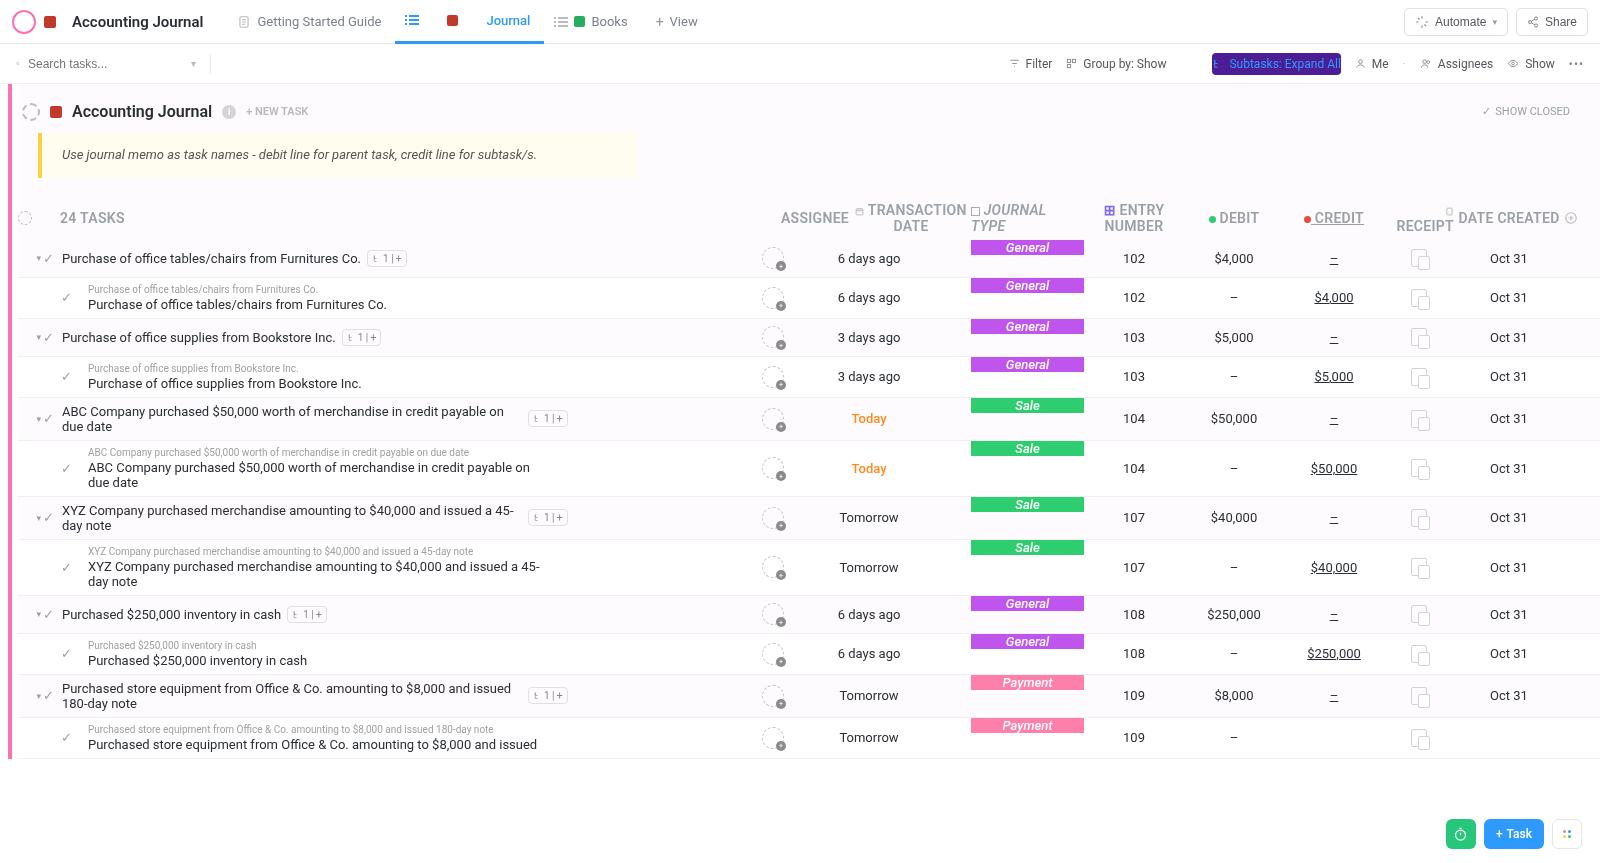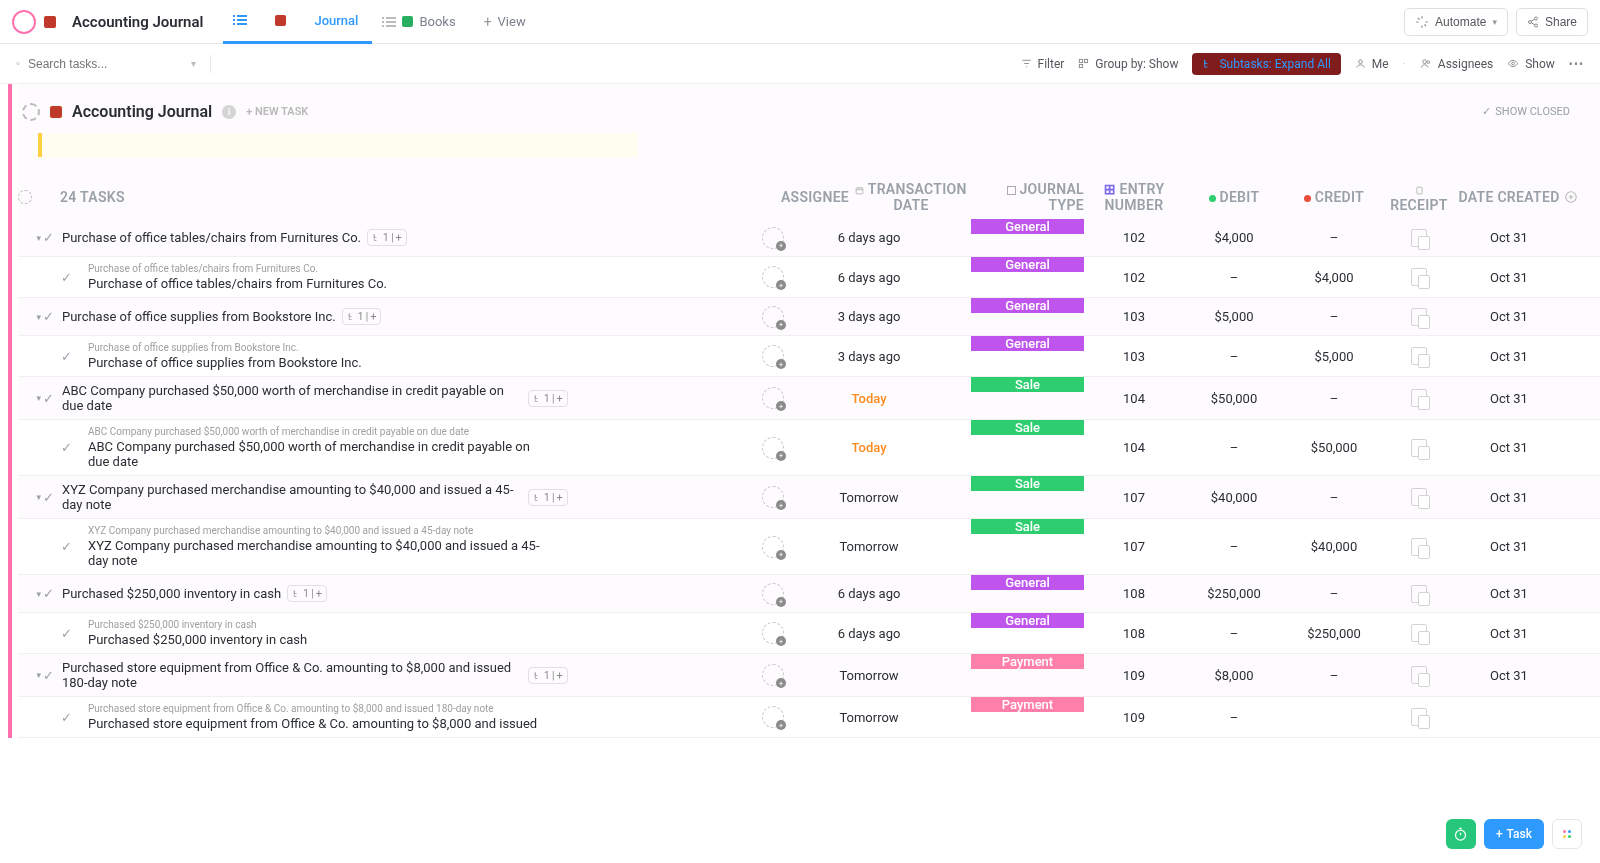--- a/index.html
+++ b/index.html
@@ -10,42 +10,42 @@
 .hdr-title { font-size: 15px; font-weight: 600; margin-left: 8px; margin-right: 12px; }
 .tab { display: flex; align-items: center; gap: 6px; padding: 0 14px; height: 44px; color: #7c828d; cursor: pointer; font-size: 13px; }
 .tab.active { color: #2f9afe; border-bottom: 3px solid #2f9afe; font-weight: 500; gap: 28px; }
 .tab-icon { width: 14px; height: 14px; }
 .spacer { flex: 1; }
 .btn { display: inline-flex; align-items: center; gap: 6px; height: 28px; padding: 0 10px; border: 1px solid #e0e0e0; border-radius: 5px; background: #fff; cursor: pointer; color: #54585e; font-size: 12px; }
 .toolbar { display: flex; align-items: center; height: 40px; padding: 0 16px; gap: 14px; border-bottom: 1px solid #f0f0f0; font-size: 12px; color: #54585e; }
 .search { display: flex; align-items: center; gap: 8px; color: #a9a9a9; width: 180px; }
 .search input { border: none; outline: none; font-size: 12px; flex: 1; color: #555; }
 .pill { display: inline-flex; align-items: center; gap: 6px; cursor: pointer; }
-.pill.hl { background: #7f1d1d; color: #2f9afe; padding: 4px 10px; border-radius: 4px; }
+.pill.hl { background: #4c1d95; color: #2f9afe; padding: 4px 0; border-radius: 4px; margin-left: 32px; }
 .content { display: flex; }
 .pinkbar { width: 18px; }
 .pinkline { width: 4px; background: #fd71af; height: 100%; margin-left: 8px; }
 .main { flex: 1; background: #fdfbfd; padding: 12px 0 0 0; }
 .listhdr { display: flex; align-items: center; padding: 6px 12px 12px 4px; gap: 10px; }
 .lh-caret { width: 18px; height: 18px; border: 2px dashed #bbb; border-radius: 50%; }
 .lh-title { font-size: 16px; font-weight: 600; }
 .lh-info { width: 14px; height: 14px; border-radius: 50%; background: #d5d5d5; color: #fff; display: inline-flex; align-items: center; justify-content: center; font-size: 9px; font-weight: bold; }
 .lh-new { color: #b9b9b9; font-size: 11px; font-weight: 600; }
 .lh-closed { color: #9aa0a8; font-size: 11px; margin-left: auto; margin-right: 18px; display: flex; gap: 4px; align-items: center; }
 .note { margin: 0 0 18px 20px; max-width: 600px; background: #fffdf0; border-left: 4px solid #fecf3e; padding: 12px 20px; font-style: italic; color: #555; font-size: 13px; line-height: 1.6; }
 .cols { display: flex; font-size: 14px; font-weight: 600; color: #9aa0a8; text-transform: uppercase; letter-spacing: .3px; padding: 6px 0; align-items: center; }
 .c-expand { width: 36px; }
 .c-name { flex: 1; padding-left: 6px; display: flex; align-items: center; gap: 6px; }
 .c-ass { width: 72px; text-align: center; }
 .c-trans { width: 120px; text-align: center; }
-.c-jtype { width: 113px; text-align: right; }
+.c-jtype { width: 113px; text-align: left; font-style: italic; }
 .c-entry { width: 100px; text-align: center; }
 .c-debit { width: 100px; text-align: center; }
-.c-credit { width: 100px; text-align: center; }
-.c-rec { width: 70px; text-align: center; }
+.c-credit { width: 100px; text-align: center; text-decoration: underline; }
+.c-rec { width: 70px; text-align: right; }
 .c-date { width: 110px; text-align: center; }
 .c-plus { width: 36px; text-align: center; color: #b0b0b0; }
 .dot { width: 7px; height: 7px; border-radius: 50%; display: inline-block; }
 .row { display: flex; align-items: center; border-bottom: 1px solid #f1f0f1; min-height: 38px; font-size: 13px; }
 .row.sub { background: #fff; }
 .rn-expand { width: 36px; display: flex; justify-content: flex-end; align-items: center; gap: 2px; color: #9aa0a8; }
 .rn-name { flex: 1; padding: 6px 6px 6px 8px; display: flex; flex-direction: column; gap: 2px; }
 .rn-name .parent { font-size: 10px; color: #a0a0a0; }
 .rn-name .tline { display: flex; align-items: center; flex-wrap: wrap; gap: 6px; }
 .rn-name .tline span.txt { max-width: 460px; }
@@ -76,20 +76,27 @@
 </style>
 </head>
 <body>
 
 <div class="header">
   <div class="logo"></div>
   <span class="sq" style="background:#c0392b"></span>
   <span class="hdr-title">Accounting Journal</span>
 
   <div id="tabs-host" style="display:flex;align-items:center;height:44px">
+      <div class="tab">
+        <svg class="tab-icon" viewBox="0 0 24 24" fill="none" stroke="#bbb" stroke-width="2">
+          <rect x="5" y="3" width="14" height="18" rx="2"></rect>
+          <path d="M9 8h6M9 12h6M9 16h4"></path>
+        </svg>
+        <span>Getting Started Guide</span>
+      </div>
       <div class="tab active">
         <span class="listicon" style="color:#2f9afe">
           <i></i>
           <i></i>
           <i></i>
         </span>
         <span class="sq" style="background:#c0392b;width:11px;height:11px"></span>
         <span>Journal</span>
       </div>
       <div class="tab">
@@ -194,20 +201,21 @@
       <span class="lh-title">Accounting Journal</span>
       <span class="lh-info">i</span>
       <span class="lh-new">+ NEW TASK</span>
       <div class="lh-closed">
         <span>✓</span>
         <span>SHOW CLOSED</span>
       </div>
     </div>
 
     <div class="note">
+      <div>Use journal memo as task names - debit line for parent task, credit line for subtask/s.</div>
     </div>
 
     <div class="cols">
       <div class="c-expand">
           <div class="lh-caret" style="width:14px;height:14px;border-width:1.5px"></div>
         </div>
       <div class="c-name">24 TASKS</div>
       <div class="c-ass">ASSIGNEE</div>
       <div class="c-trans">
         <svg style="display:inline;vertical-align:-1px" width="9" height="9" viewBox="0 0 24 24" fill="none" stroke="#aaa" stroke-width="2">

